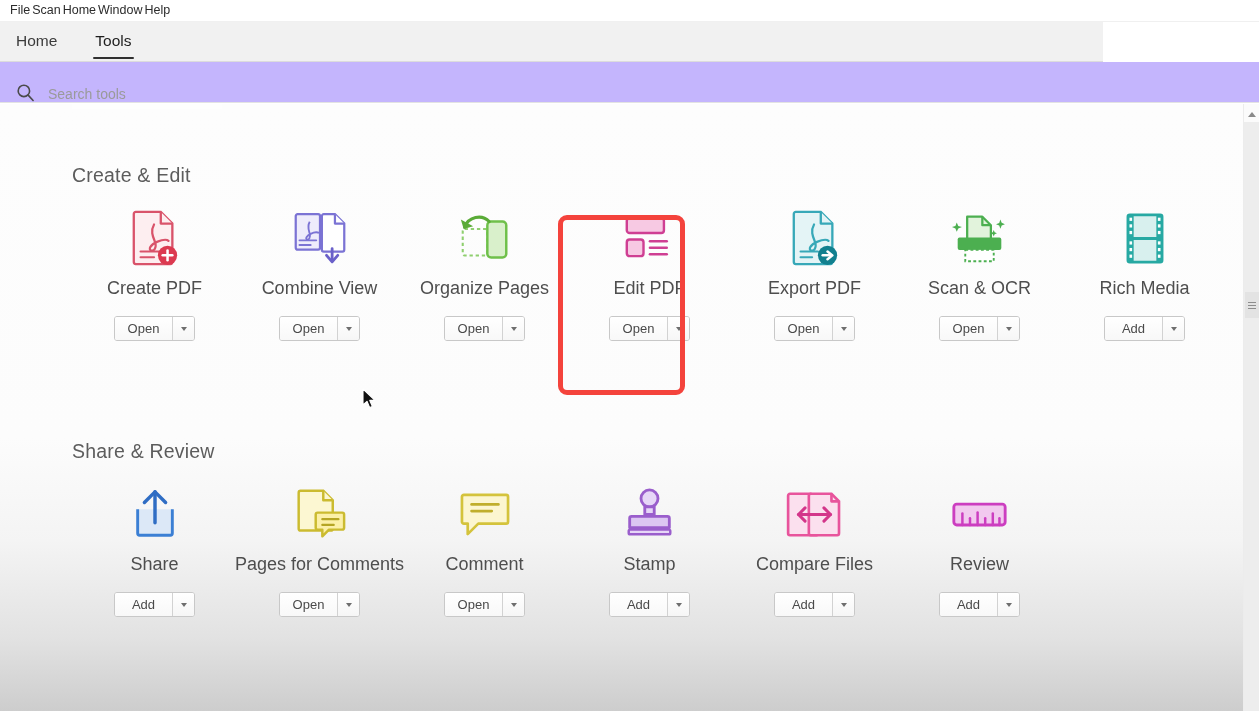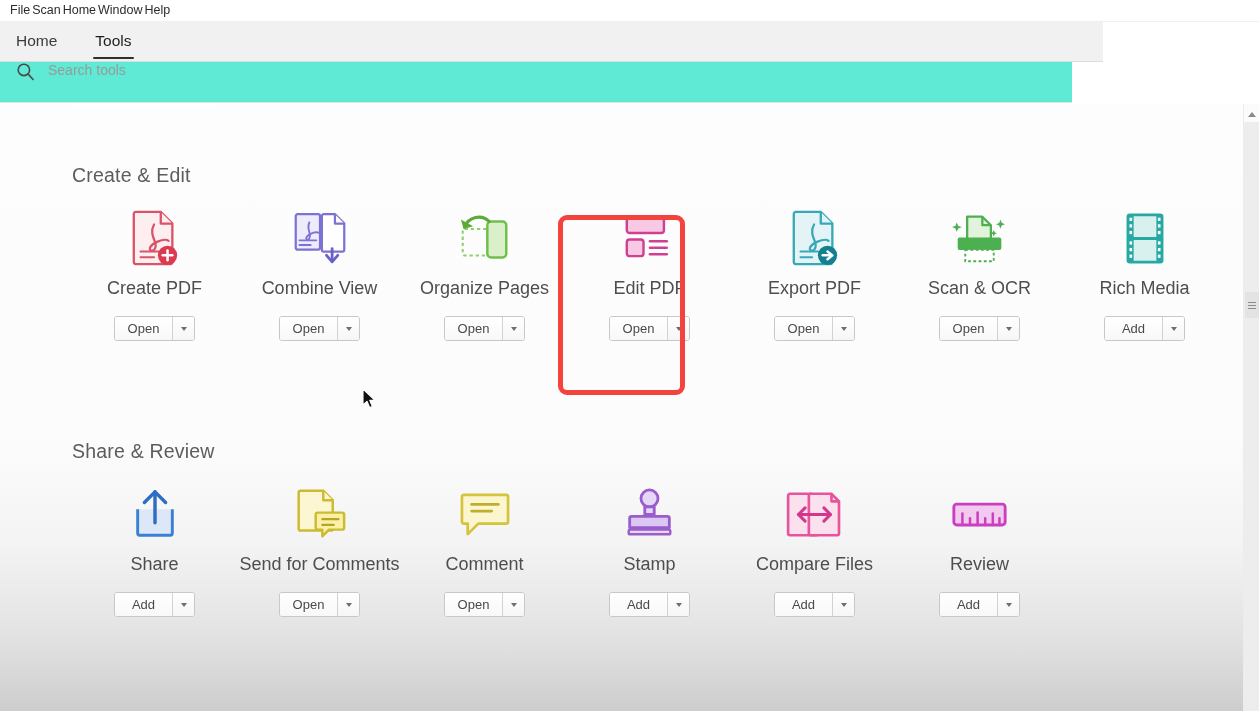--- a/index.html
+++ b/index.html
@@ -74,25 +74,25 @@
     bottom: 2px;
     height: 2.5px;
     background: #303030;
     border-radius: 1px;
   }
 
   
   .searchbar {
     position: absolute;
     top: 62px; left: 0;
-    width: 1072px;
+    width: 1259px;
     height: 41px;
-    background: #5eead4;
-    display: flex;
-    align-items: flex-start;
+    background: #c4b5fd;
+    display: flex;
+    align-items: flex-end;
     padding-left: 16px;
     border-bottom: 1px solid #e3e3e3;
   }
   .search-icon {
     width: 19px; height: 19px;
     margin-right: 13px;
     flex: 0 0 auto;
     color: #4a4a4a;
   }
   .search-input {
@@ -510,21 +510,21 @@
             <div class="tool-icon">
               <svg viewBox="0 0 56 56" width="53" height="53">
                 <path d="M8 3 h24 l10 10 v30 a2 2 0 0 1 -2 2 h-32 a2 2 0 0 1 -2 -2 v-38 a2 2 0 0 1 2 -2 z" fill="#fcf7d2" stroke="#cbbb30" stroke-width="2.6"></path>
                 <path d="M32 3 v10 h10" fill="#fcf7d2" stroke="#cbbb30" stroke-width="2.6" stroke-linejoin="round"></path>
                 <path d="M26 26 h26 a2 2 0 0 1 2 2 v14 a2 2 0 0 1 -2 2 h-14 l-7 7 v-7 h-5 a2 2 0 0 1 -2 -2
                          v-14 a2 2 0 0 1 2 -2 z" fill="#fcf0a8" stroke="#cbbb30" stroke-width="2.6" stroke-linejoin="round"></path>
                 <line x1="31" y1="33" x2="48" y2="33" stroke="#b5a524" stroke-width="2.4" stroke-linecap="round"></line>
                 <line x1="31" y1="39" x2="43" y2="39" stroke="#b5a524" stroke-width="2.4" stroke-linecap="round"></line>
               </svg>
             </div>
-            <div class="tool-label">Send for Comments</div>
+            <div class="tool-label">Pages for Comments</div>
             <div class="split-btn">
               <div class="main">Open</div>
               <div class="caret">
                 <span class="caret-glyph"></span>
               </div>
             </div>
           </div>
 
           <div class="tool-cell">
             <div class="tool-icon">

